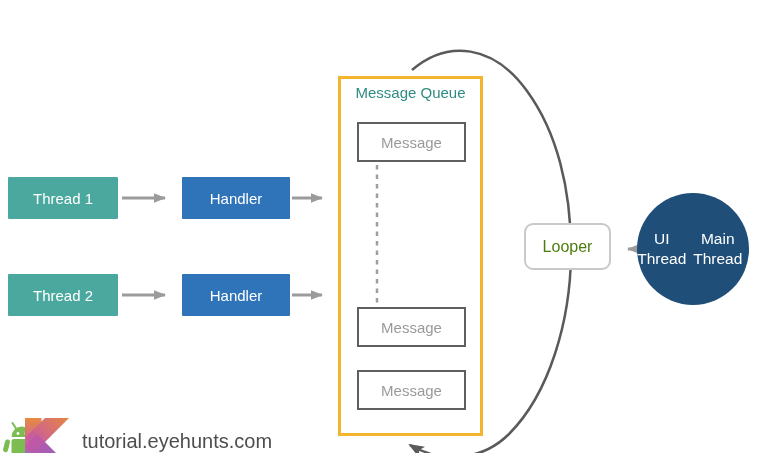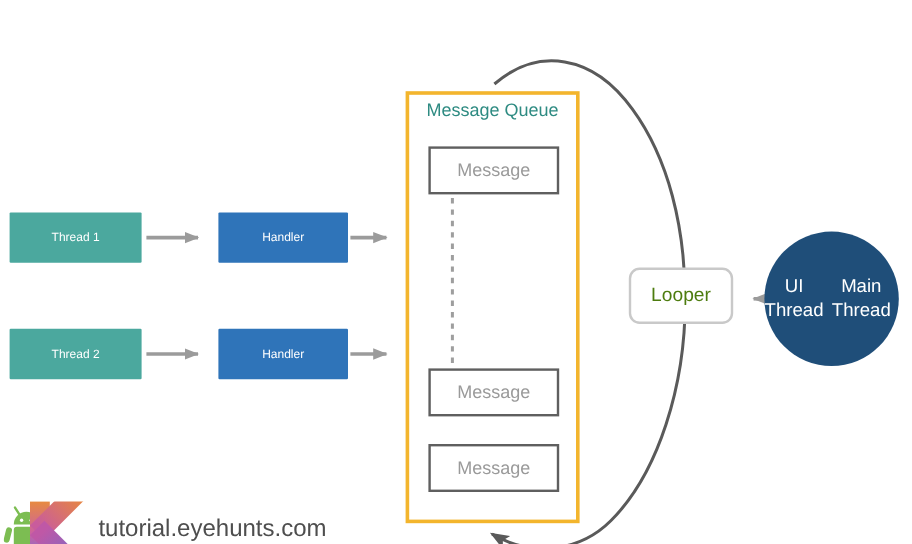--- a/index.html
+++ b/index.html
@@ -6,21 +6,21 @@
   .canvas{
     position:relative;width:760px;height:453px;background:#ffffff;overflow:hidden;
     font-family:"Liberation Sans","DejaVu Sans",sans-serif;
     margin-top:37px;
   }
   .overlay{position:absolute;left:0;top:0;z-index:1;pointer-events:none;}
   .node{
     position:absolute;display:flex;align-items:center;justify-content:center;
     box-sizing:border-box;text-align:center;
   }
-  .pill{border-radius:1px;color:#ffffff;font-size:10px;z-index:2;text-align:right;}
+  .pill{border-radius:1px;color:#ffffff;font-size:15px;z-index:2;text-align:right;}
   .thread{background:#4BA89E;left:8px;width:110px;height:42px;}
   .thread1{top:140px;}
   .thread2{top:237px;}
   .handler{background:#2F74B9;left:182px;width:108px;height:42px;}
   .handler1{top:140px;}
   .handler2{top:237px;}
   .queue{
     position:absolute;left:338px;top:39px;width:145px;height:360px;
     box-sizing:border-box;border:3px solid #F3B52D;background:#ffffff;z-index:0;
   }

